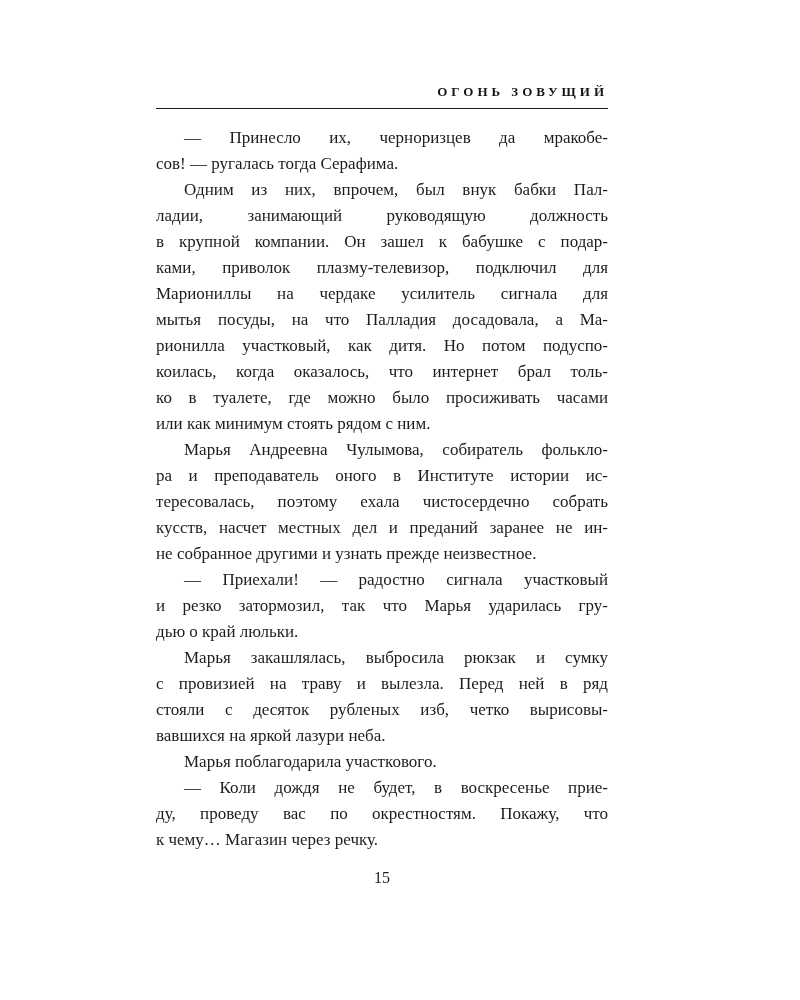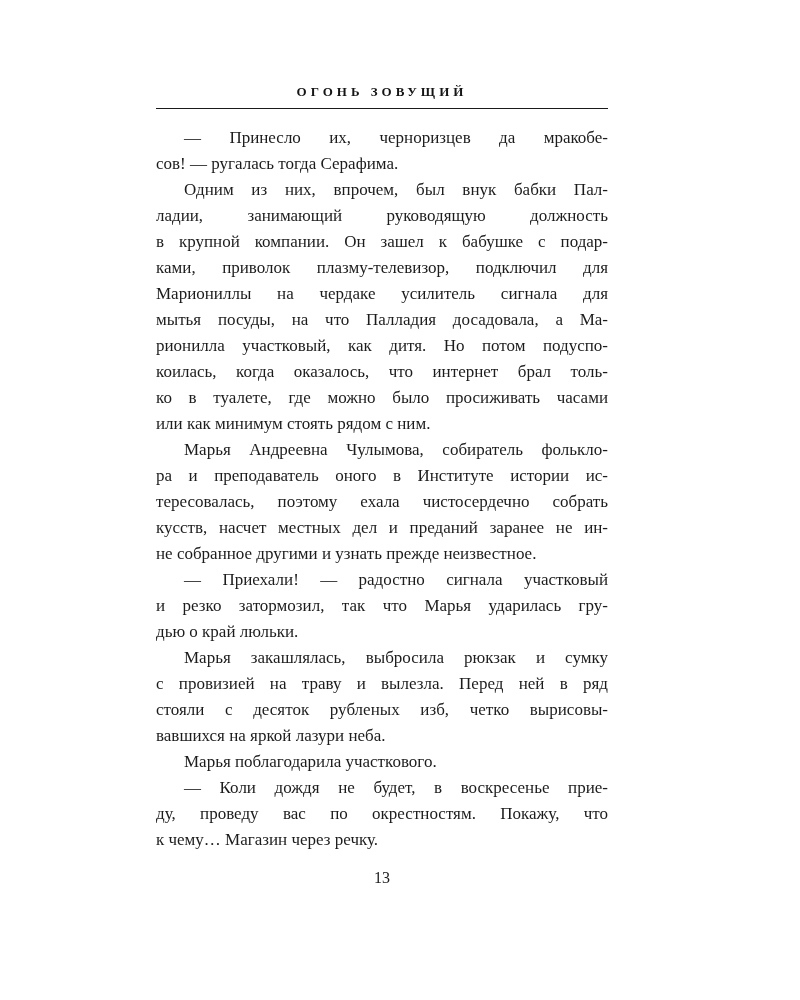--- a/index.html
+++ b/index.html
@@ -16,21 +16,21 @@
     font-family: "Liberation Serif", "DejaVu Serif", serif;
     color: #1b1b1b;
   }
   .content-column {
     position: absolute;
     left: 156px;
     top: 84px;
     width: 452px;
   }
   .running-header {
-    text-align: center;
+    text-align: right;
   }
   .header-title {
     font-size: 13px;
     font-weight: bold;
     letter-spacing: 4px;
     color: #151515;
     text-transform: uppercase;
   }
   .header-rule {
     margin-top: 8px;
@@ -92,15 +92,15 @@
         <div class="line last">дью о край люльки.</div>
         <div class="line first">Марья закашлялась, выбросила рюкзак и сумку</div>
         <div class="line">с провизией на траву и вылезла. Перед ней в ряд</div>
         <div class="line">стояли с десяток рубленых изб, четко вырисовы-</div>
         <div class="line last">вавшихся на яркой лазури неба.</div>
         <div class="line first last">Марья поблагодарила участкового.</div>
         <div class="line first">— Коли дождя не будет, в воскресенье прие-</div>
         <div class="line">ду, проведу вас по окрестностям. Покажу, что</div>
         <div class="line last">к чему… Магазин через речку.</div>
       </div>
-    <div class="page-number">13</div>
+    <div class="page-number">15</div>
   </div>
 </div>
 
 </body></html>

